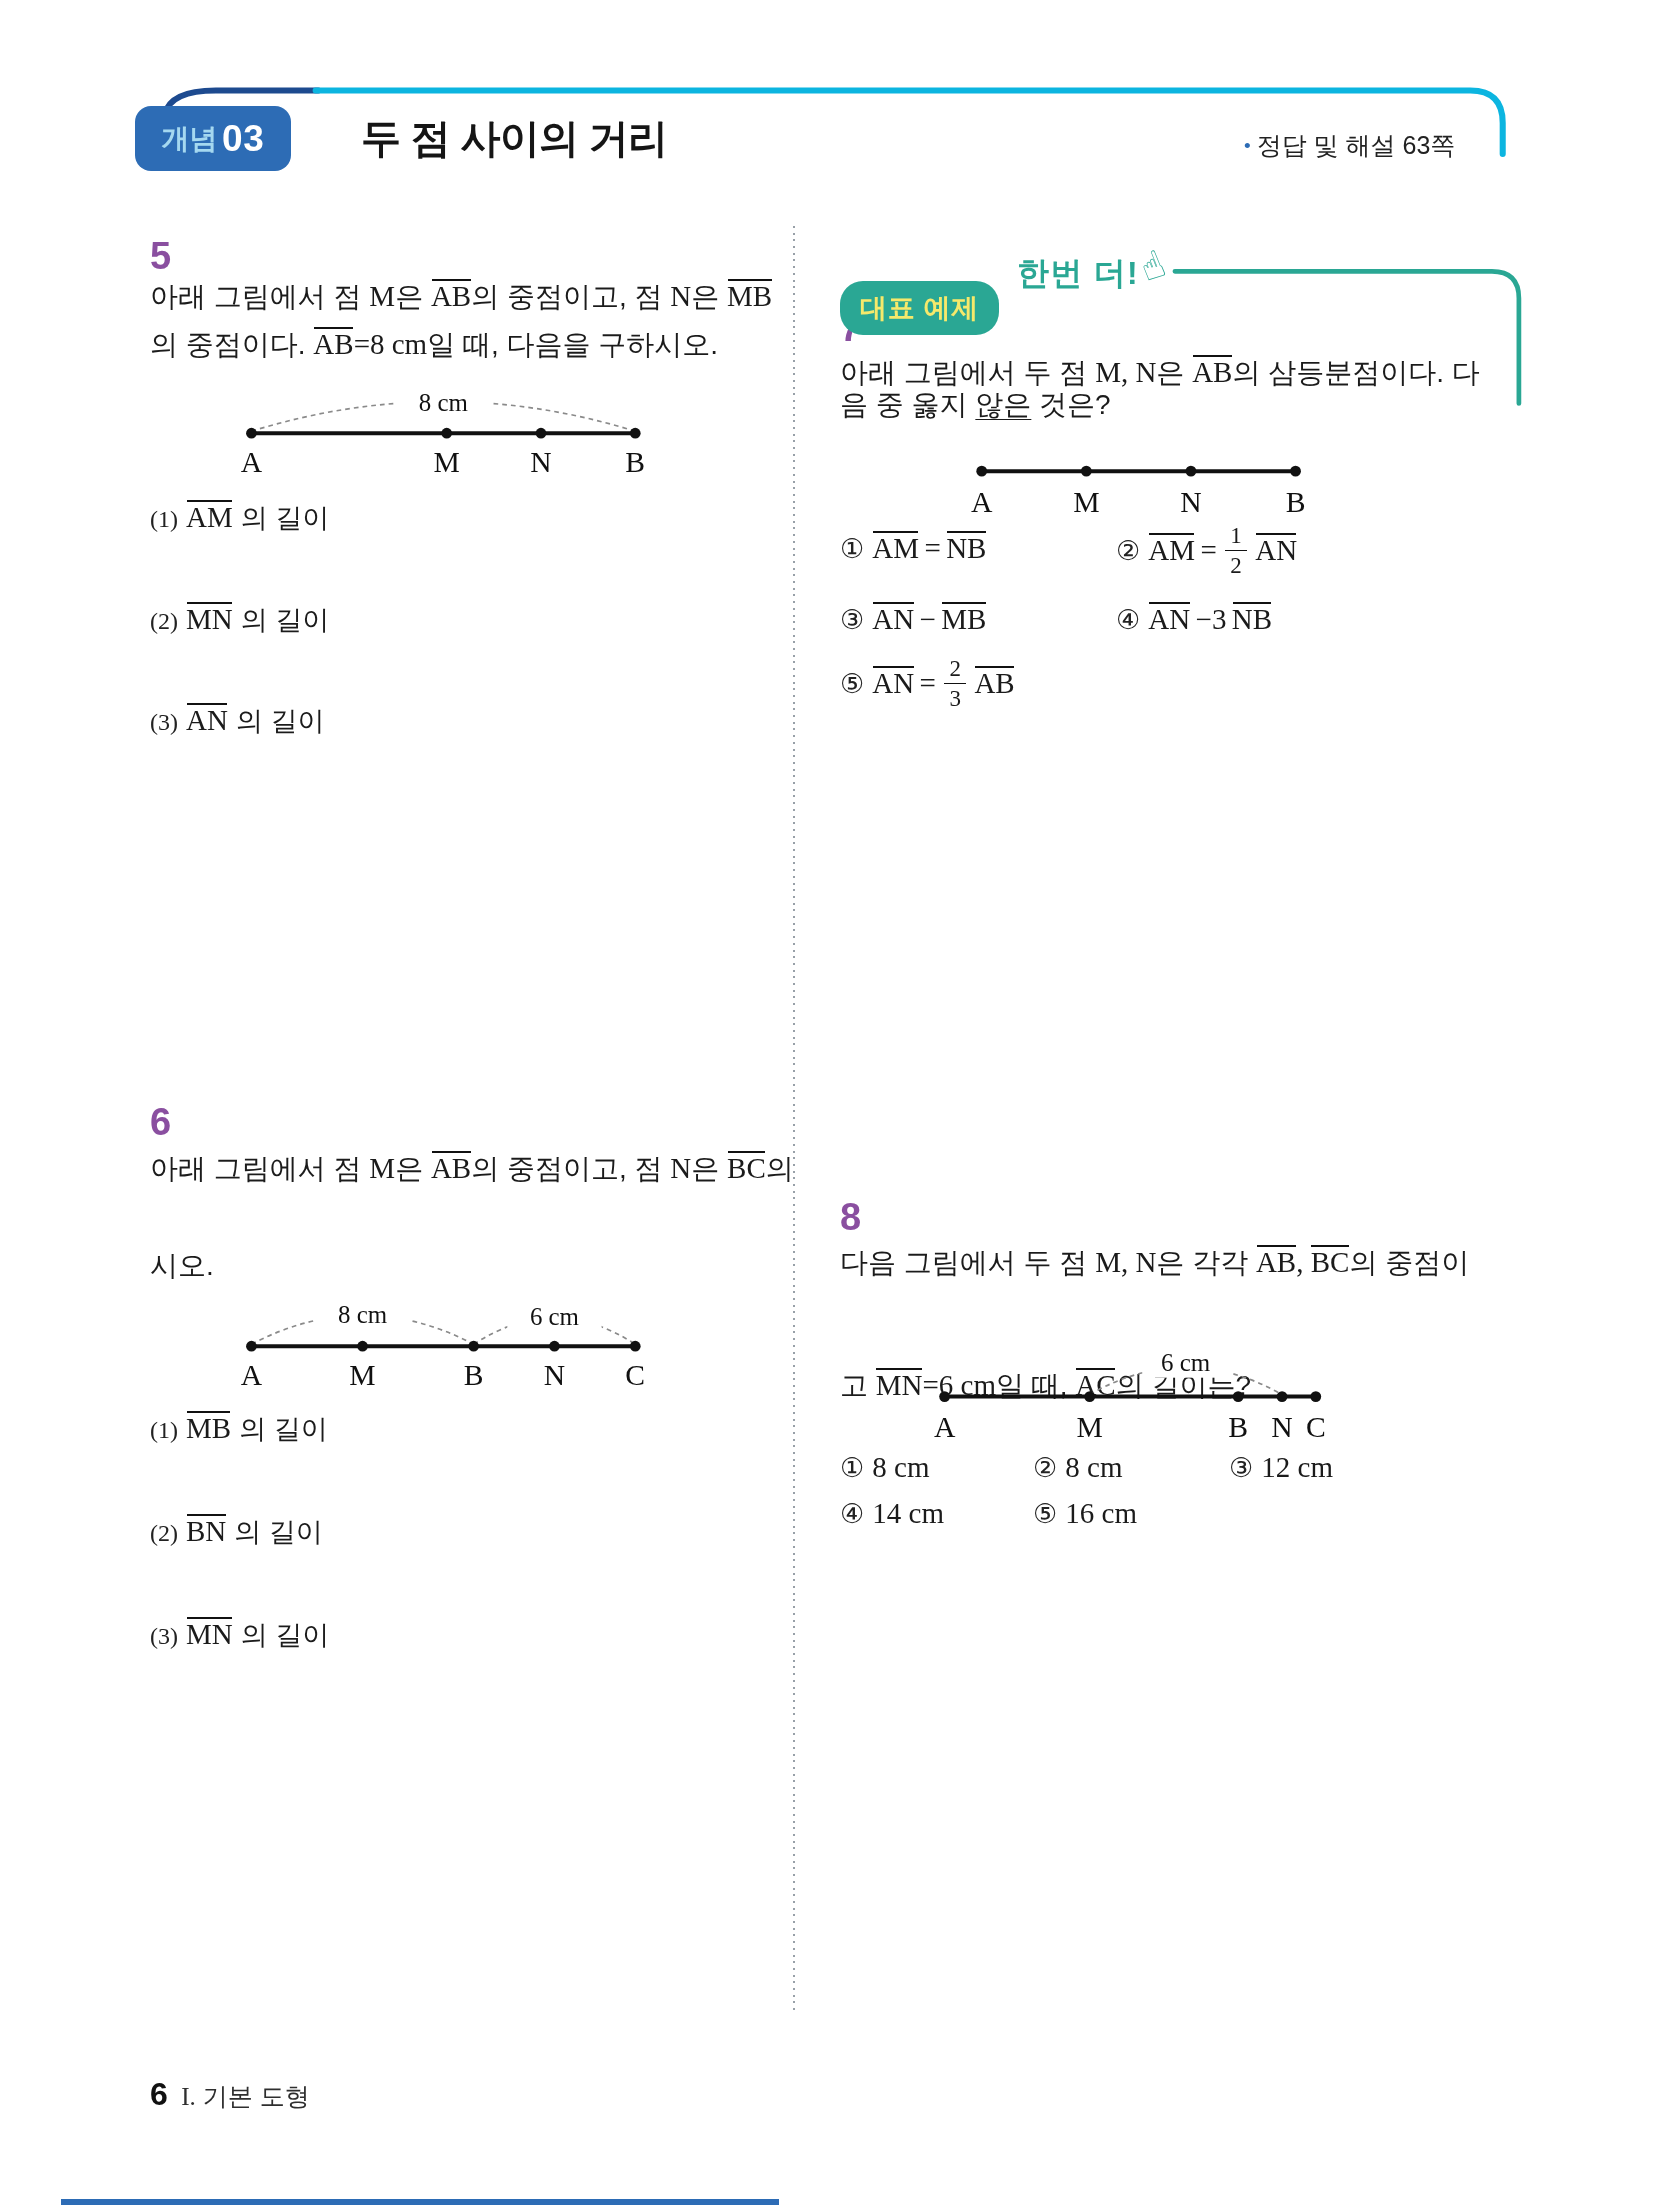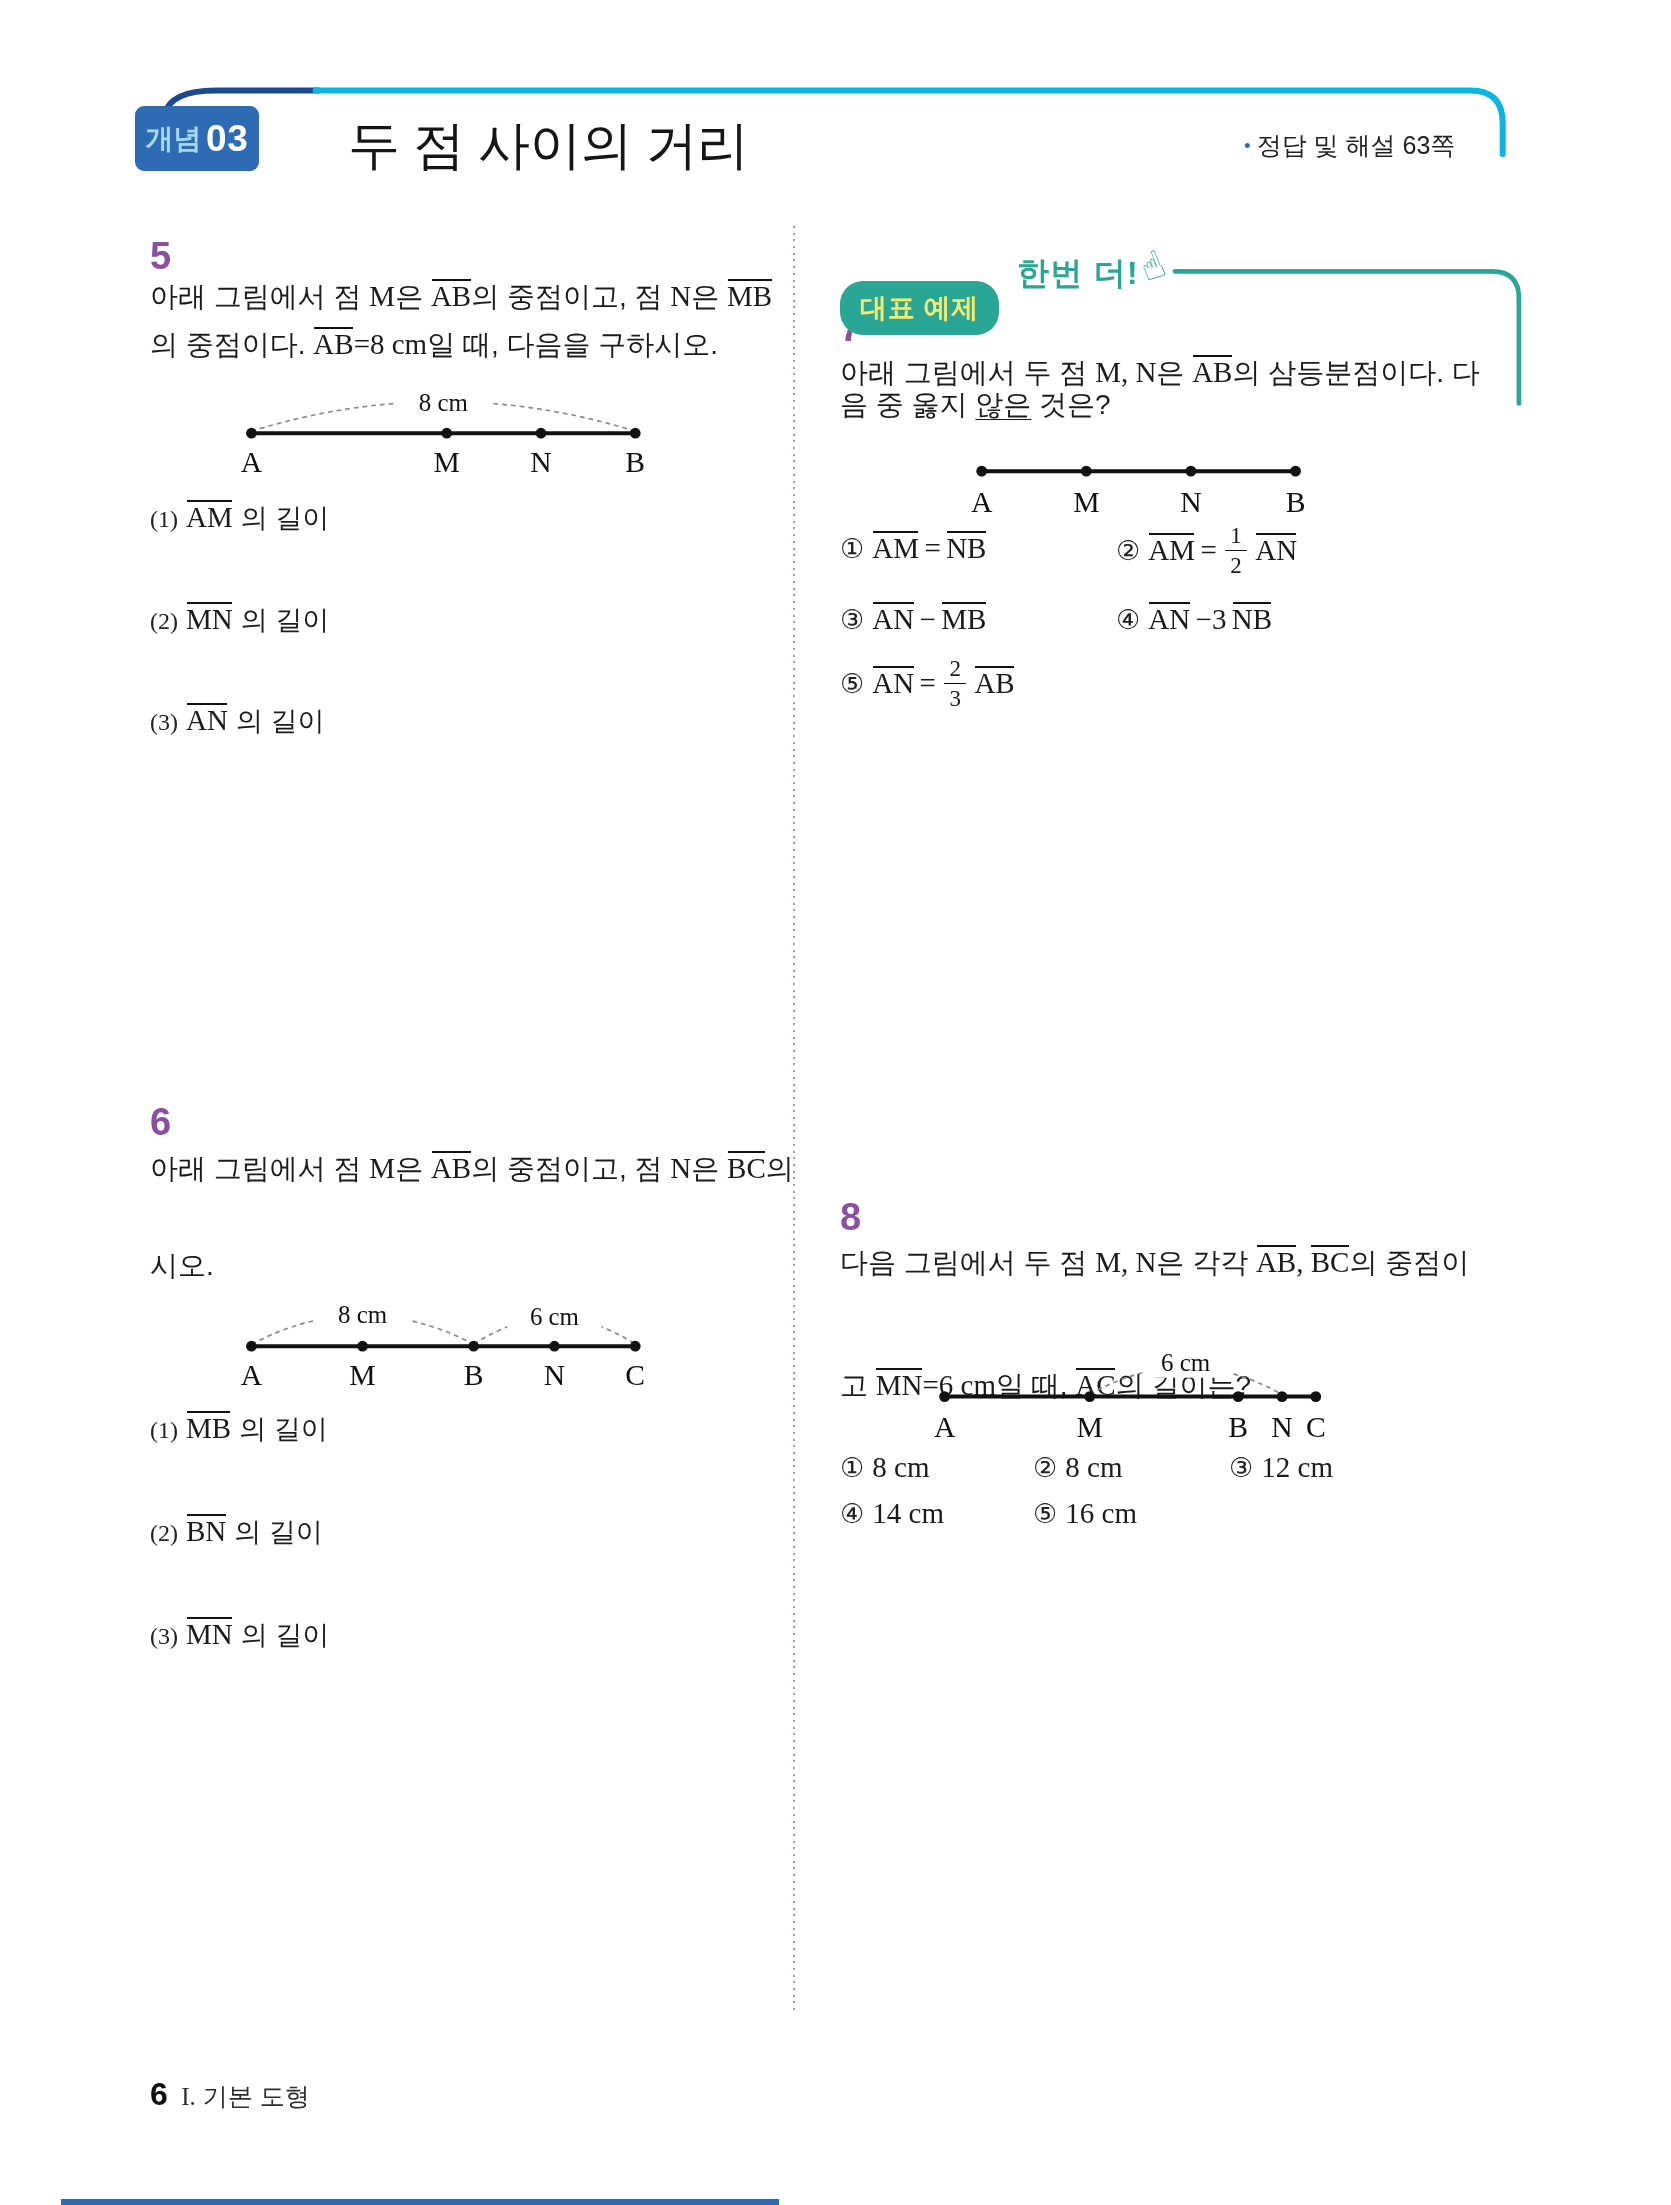--- a/index.html
+++ b/index.html
@@ -1,25 +1,25 @@
 <!DOCTYPE html>
 <html style="font-size:10.8px"><head>
 <meta charset="utf-8">
 <style>
   html,body{margin:0;padding:0;background:#fff;}
   #page{position:relative;width:1672px;height:2205px;background:#ffffff;overflow:hidden;
         font-family:"Liberation Sans", sans-serif;color:#1b1b1b;}
   svg{display:block;}
   .deco{position:absolute;left:0;top:0;pointer-events:none;}
   
-  .badge{position:absolute;left:135px;top:106px;width:124px;height:65px;background:#2d6cb5;
-         border-radius:9px;display:flex;align-items:center;justify-content:center;gap:4.7px;z-index:2;}
+  .badge{position:absolute;left:135px;top:106px;width:156px;height:65px;background:#2d6cb5;
+         border-radius:16px;display:flex;align-items:center;justify-content:center;gap:4.7px;z-index:2;}
   .badge .b1{color:#a5d8f0;font-size:28px;font-weight:800;}
   .badge .b2{color:#ffffff;font-size:37px;font-weight:800;letter-spacing:0.7px;}
-  .title{position:absolute;left:348px;top:111px;font-size:52px;font-weight:400;color:#151515;letter-spacing:-0.7px;}
+  .title{position:absolute;left:361px;top:111px;font-size:40px;font-weight:700;color:#151515;letter-spacing:-0.7px;}
   .ansref{position:absolute;left:1244px;top:129px;font-size:25px;color:#222;display:flex;align-items:center;gap:6px;}
   .ansref .blt{color:#2d6cb5;font-size:19px;}
   
   .vdots{position:absolute;left:793px;top:226px;width:2px;height:1787px;
          background:repeating-linear-gradient(to bottom,#98a0a8 0 2px,transparent 2px 6.7px);}
   
   .pnum{position:absolute;font-size:38px;font-weight:800;color:#8a4fa0;font-family:"Liberation Sans",sans-serif;}
   .bodyline{position:absolute;white-space:nowrap;font-size:28px;color:#1b1b1b;}
   .k{font-family:"Liberation Sans",sans-serif;}
   .m{font-family:"Liberation Serif",serif;font-size:29px;}

